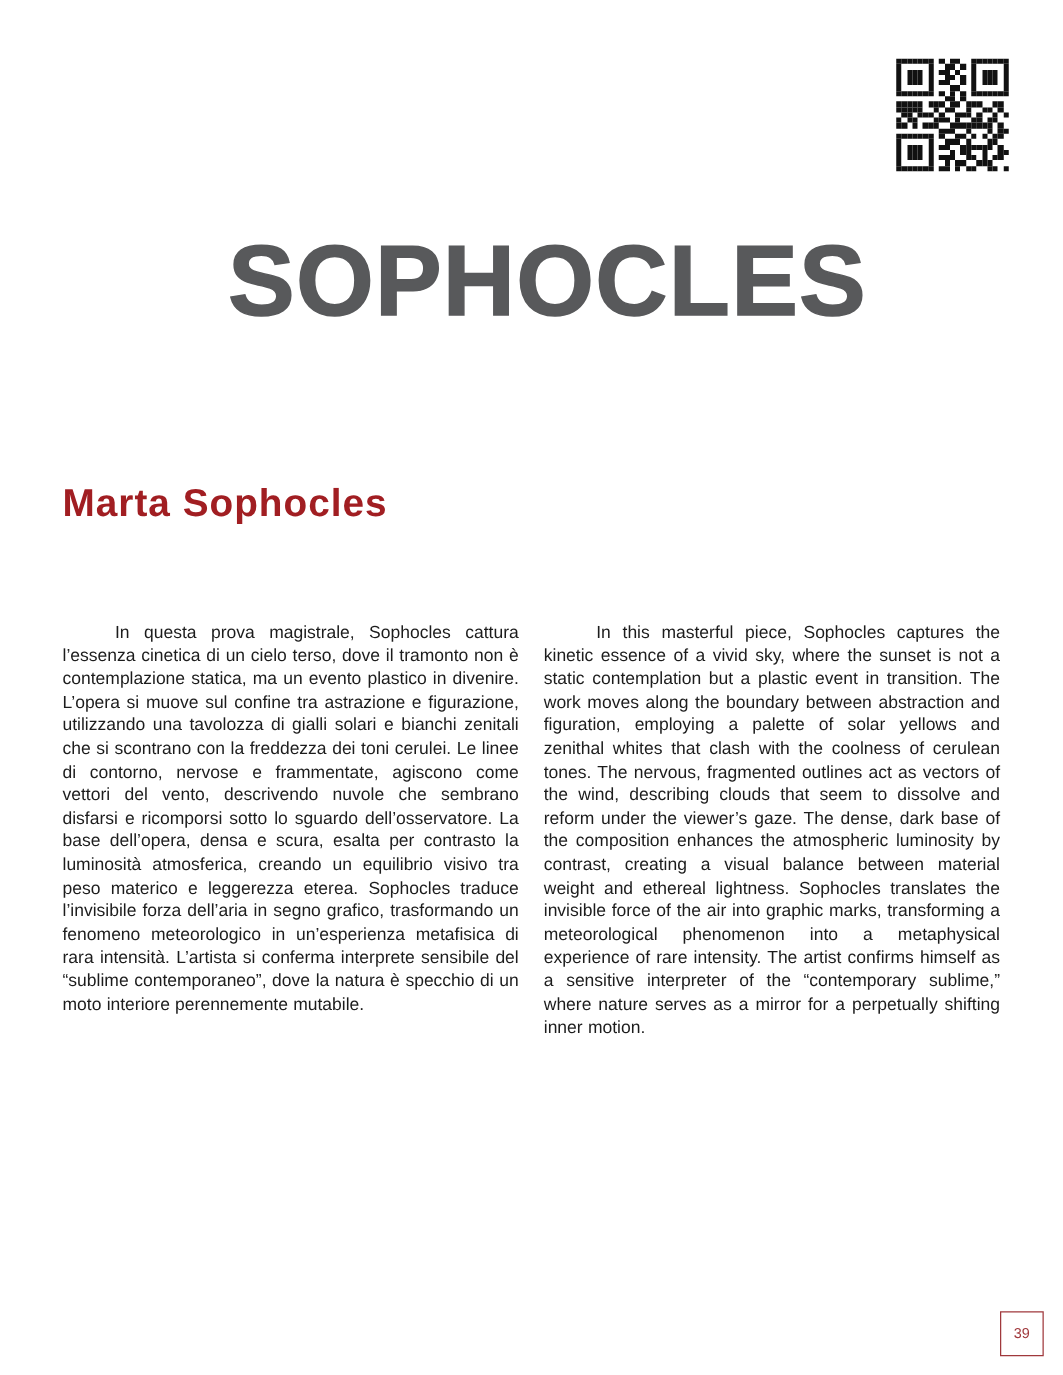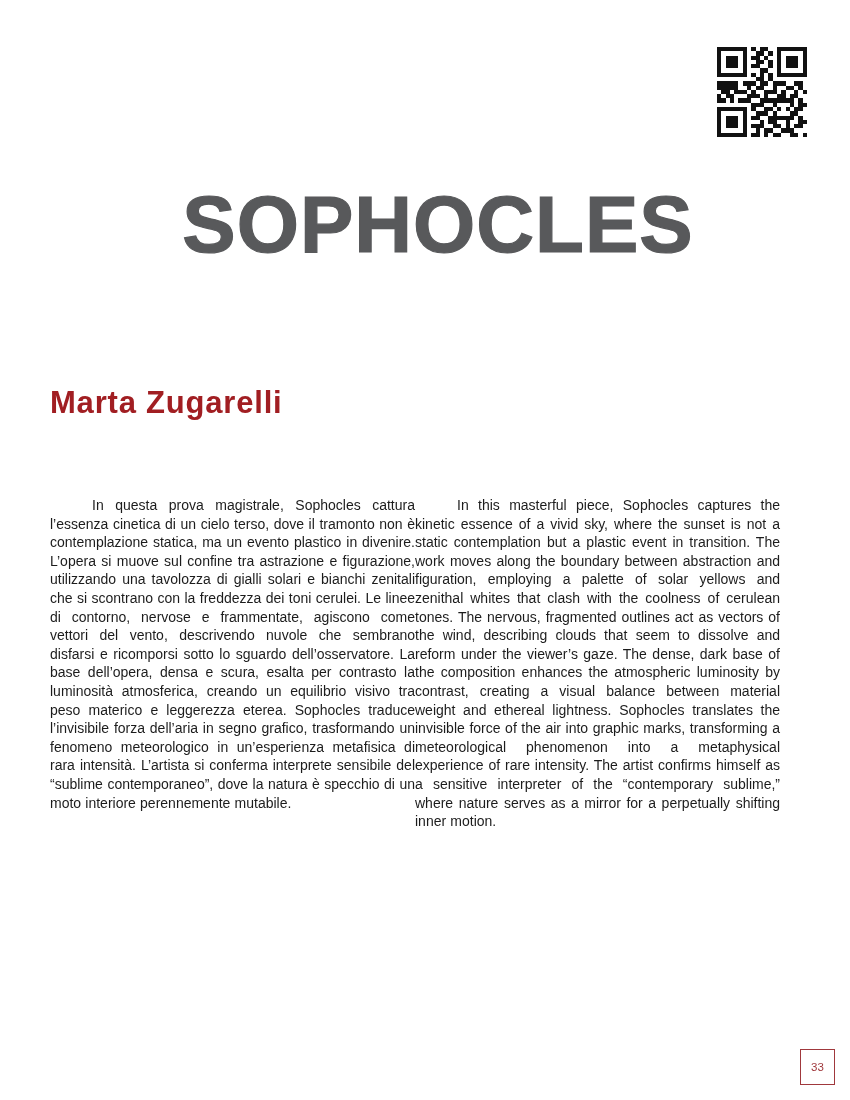--- a/index.html
+++ b/index.html
@@ -40,21 +40,21 @@
   .author{
     position:absolute;left:50px;top:384px;margin:0;
     font-size:31px;line-height:1.2;font-weight:bold;
     letter-spacing:0.8px;
     color:var(--accent-red,#a11e22);
     white-space:nowrap;
   }
   
   .columns{
     position:absolute;left:50px;top:496px;width:750px;
-    display:flex;
+    display:flex;gap:20px;
   }
   .col{
     width:365px;margin:0;
     font-size:14px;line-height:18.6px;
     text-align:justify;
     text-indent:42px;
     color:var(--body-text,#1c1c1c);
     hyphens:auto;-webkit-hyphens:auto;
     word-spacing:0.3px;
   }
@@ -515,24 +515,24 @@
       <div></div>
       <div></div>
       <div class="m"></div>
       <div class="m"></div>
       <div></div>
       <div class="m"></div>
     </div>
 
   <h1 class="title">SOPHOCLES</h1>
 
-  <h2 class="author">Marta Zugarelli</h2>
+  <h2 class="author">Marta Sophocles</h2>
 
   <div class="columns">
     <p class="col" lang="it">In questa prova magistrale, Sophocles cattura l’essenza cinetica di un cielo terso, dove il tramonto non è contemplazione statica, ma un evento plastico in divenire. L’opera si muove sul confine tra astrazione e figurazione, utilizzando una tavolozza di gialli solari e bianchi zenitali che si scontrano con la freddezza dei toni cerulei. Le linee di contorno, nervose e frammentate, agiscono come vettori del vento, descrivendo nuvole che sembrano disfarsi e ricomporsi sotto lo sguardo dell’osservatore. La base dell’opera, densa e scura, esalta per contrasto la luminosità atmosferica, creando un equilibrio visivo tra peso materico e leggerezza eterea. Sophocles traduce l’invisibile forza dell’aria in segno grafico, trasformando un fenomeno meteorologico in un’esperienza metafisica di rara intensità. L’artista si conferma interprete sensibile del “sublime contemporaneo”, dove la natura è specchio di un moto interiore perennemente mutabile.</p>
     <p class="col" lang="en">In this masterful piece, Sophocles captures the kinetic essence of a vivid sky, where the sunset is not a static contemplation but a plastic event in transition. The work moves along the boundary between abstraction and figuration, employing a palette of solar yellows and zenithal whites that clash with the coolness of cerulean tones. The nervous, fragmented outlines act as vectors of the wind, describing clouds that seem to dissolve and reform under the viewer’s gaze. The dense, dark base of the composition enhances the atmospheric luminosity by contrast, creating a visual balance between material weight and ethereal lightness. Sophocles translates the invisible force of the air into graphic marks, transforming a meteorological phenomenon into a metaphysical experience of rare intensity. The artist confirms himself as a sensitive interpreter of the “contemporary sublime,” where nature serves as a mirror for a perpetually shifting inner motion.</p>
   </div>
 
   <div class="pagenum">
-    <span>33</span>
+    <span>39</span>
   </div>
 
 </div>
 
 </body></html>

